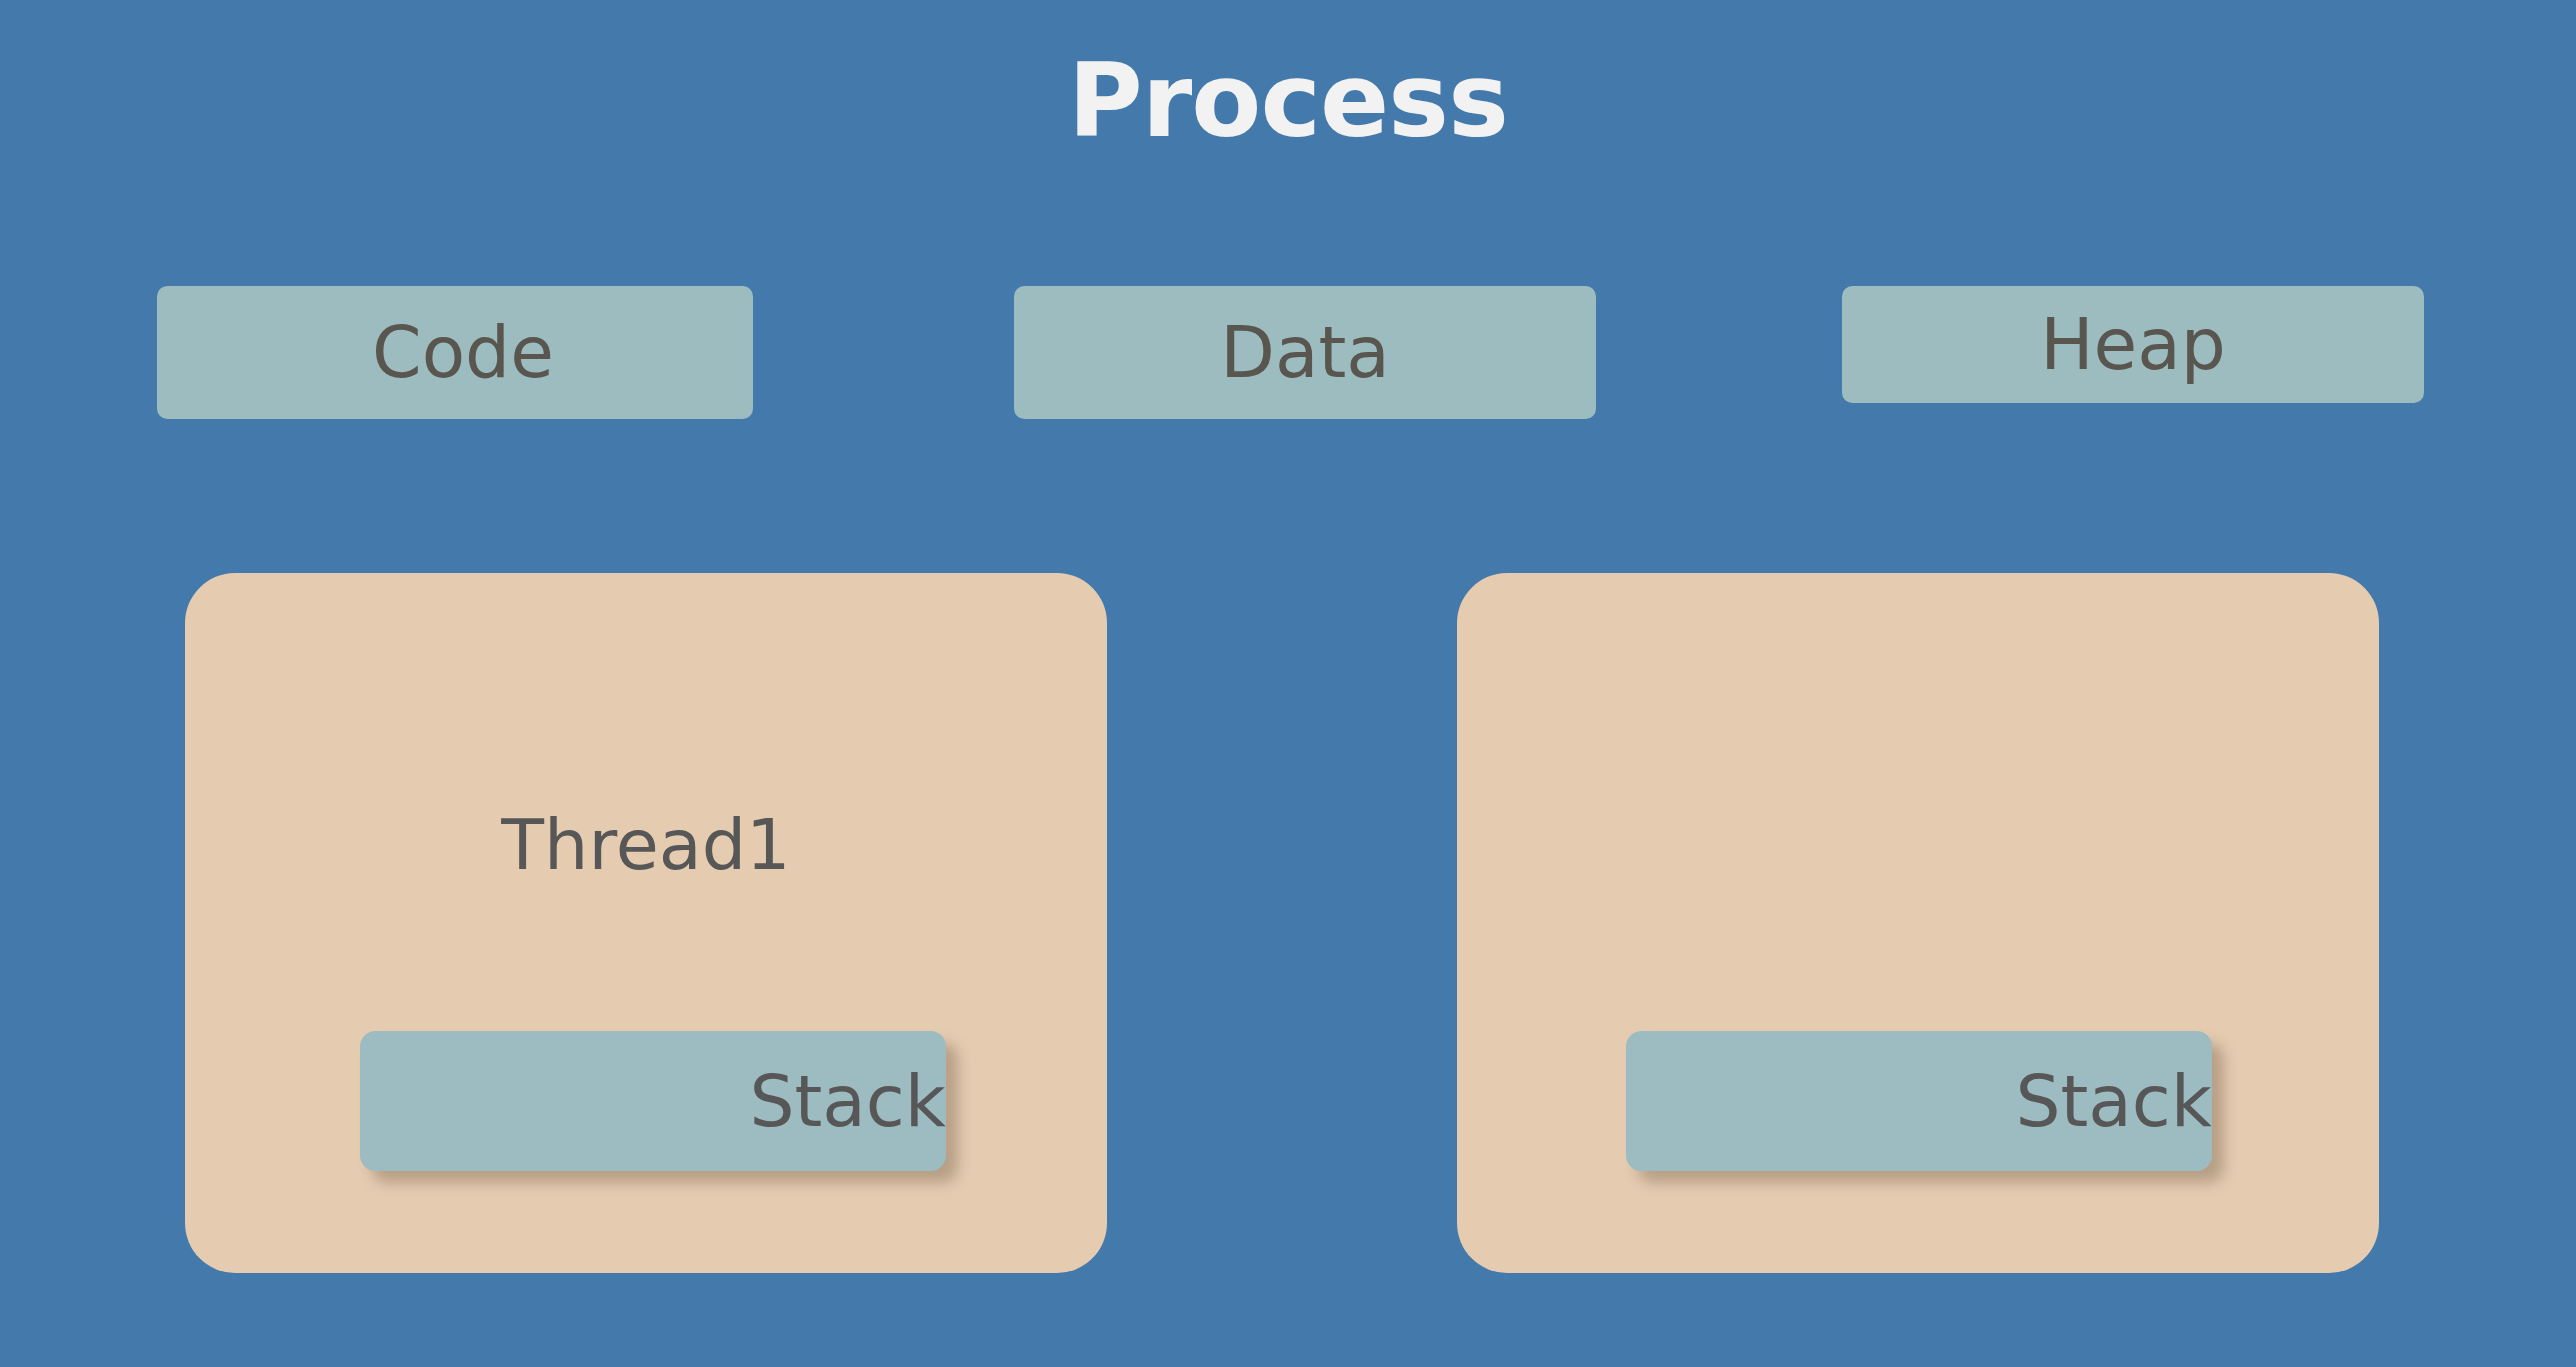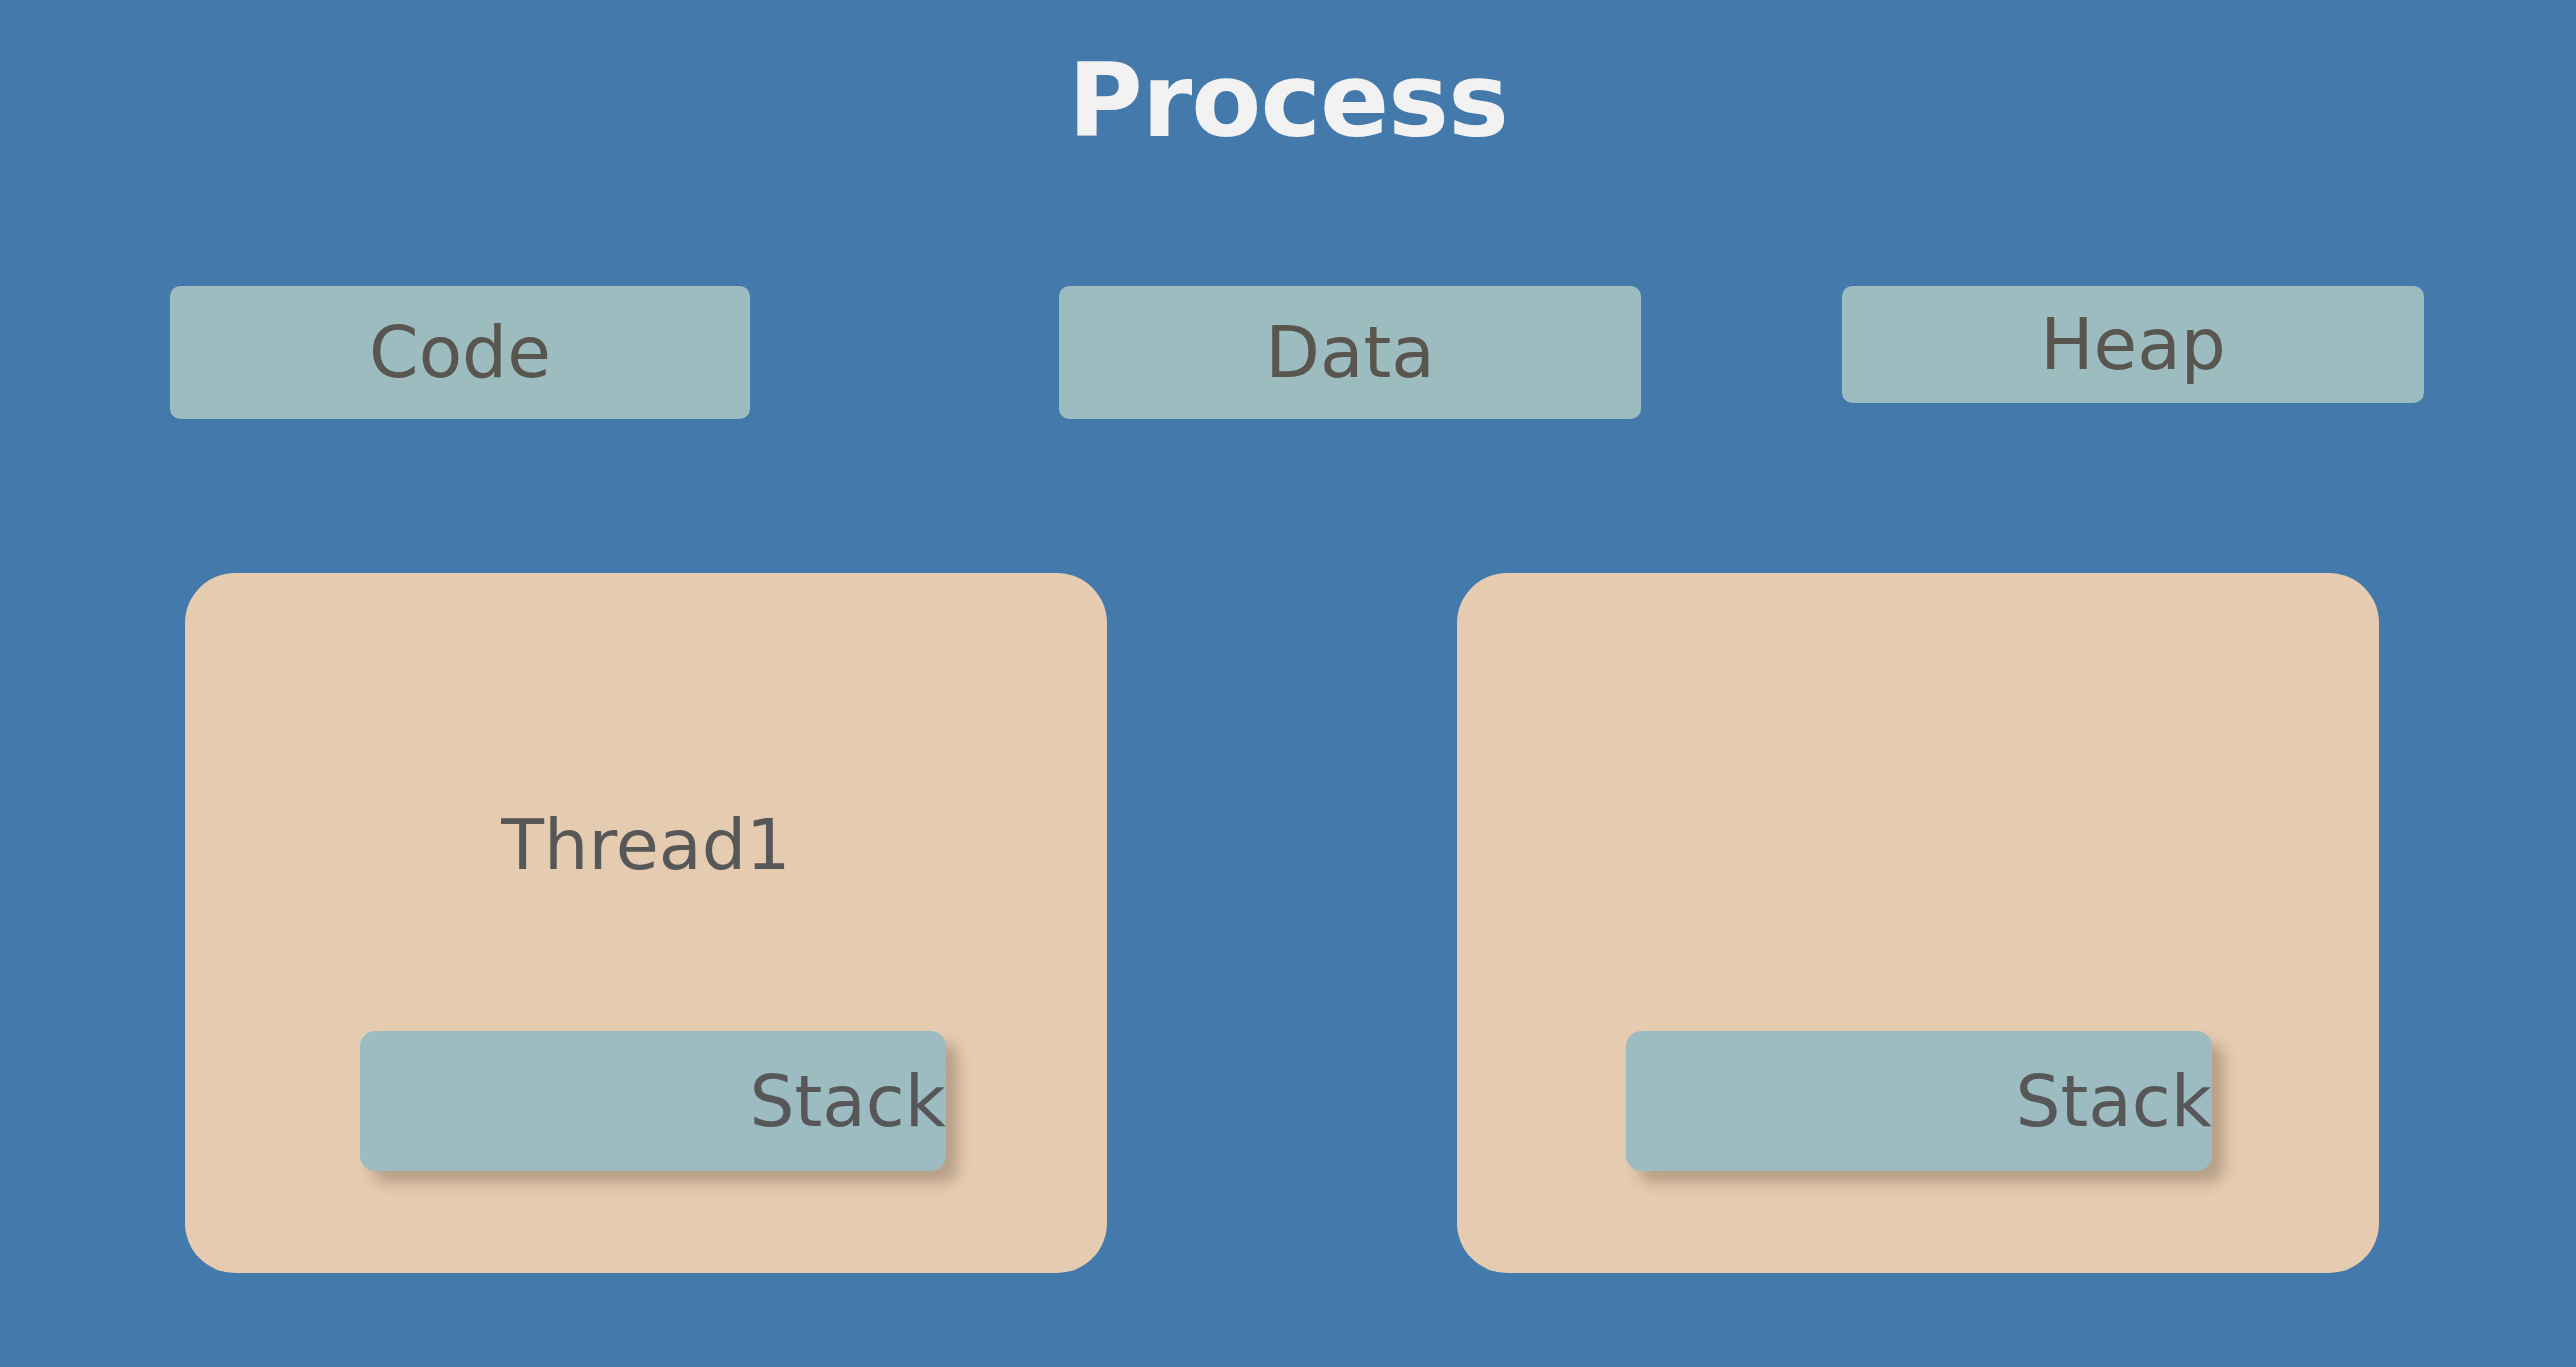--- a/index.html
+++ b/index.html
@@ -43,22 +43,22 @@
     justify-content: center;
   }
   .segment-label {
     color: #59554f;
     font-size: 71px;
     font-weight: normal;
     line-height: 1;
     white-space: nowrap;
   }
 
-  #seg-code { left: 170px;  top: 286px; width: 580px; height: 133px; }
-  #seg-data { left: 1059px; top: 286px; width: 582px; height: 133px; }
+  #seg-code { left: 157px;  top: 286px; width: 580px; height: 133px; padding-left: 16px; }
+  #seg-data { left: 1014px; top: 286px; width: 582px; height: 133px; }
   #seg-heap { left: 1842px; top: 286px; width: 582px; height: 117px; }
 
   
   .thread-card {
     position: absolute;
     background: #e5ccb1;
     border-radius: 50px;
   }
   #thread-1 { left: 185px;  top: 573px; width: 922px; height: 700px; }
   #thread-2 { left: 1457px; top: 573px; width: 922px; height: 700px; }

